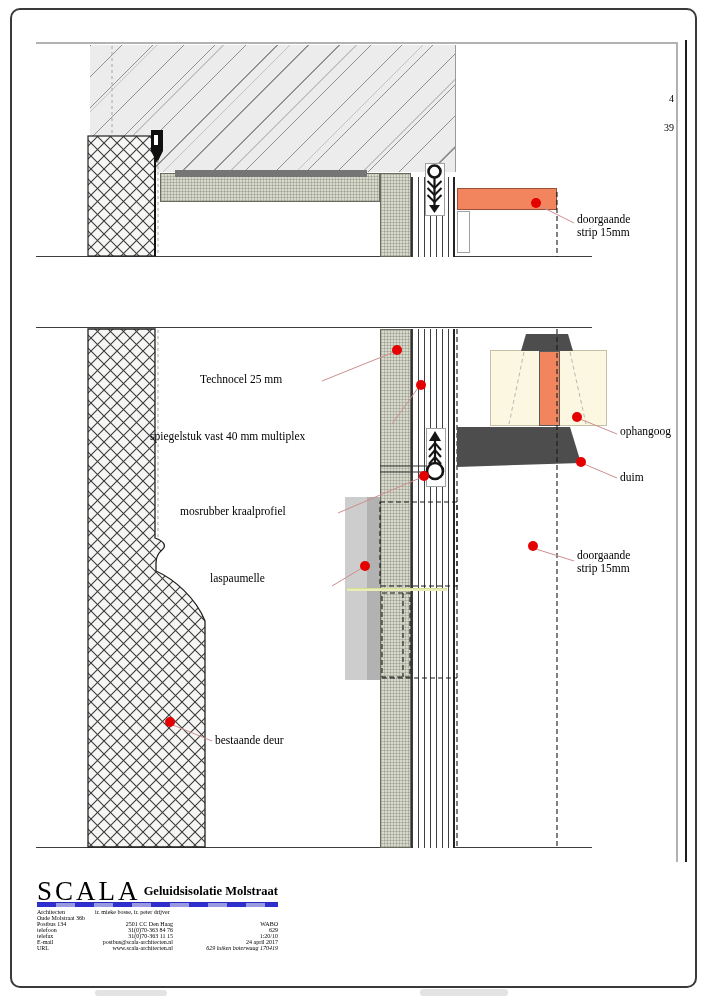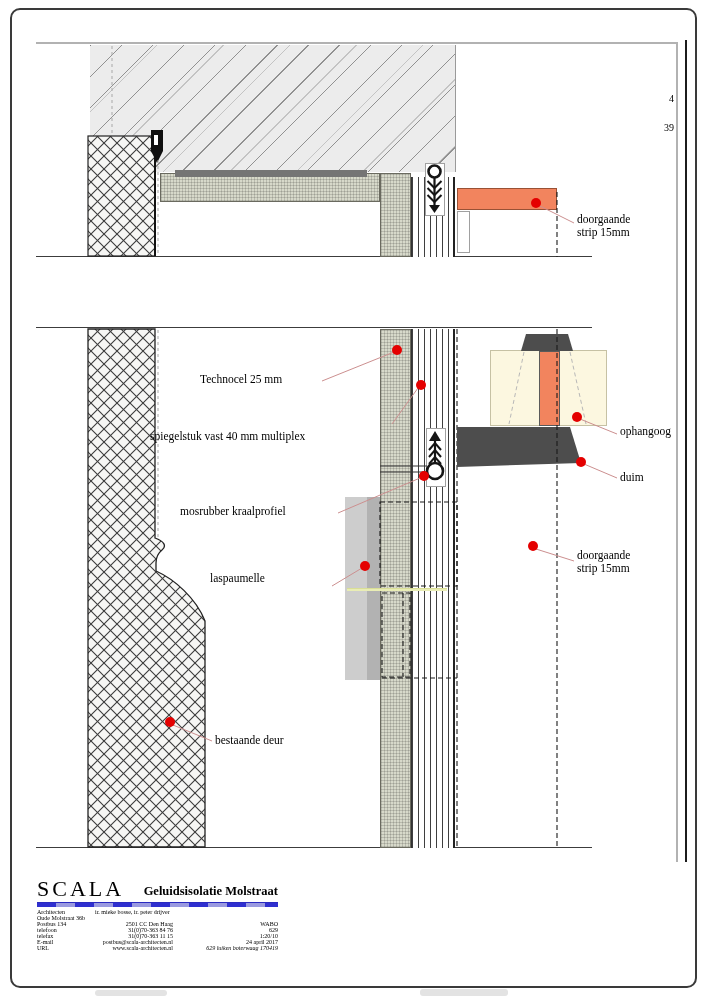--- a/index.html
+++ b/index.html
@@ -32,21 +32,21 @@
   .gray-block-dark{background:#b2b2b2;}
   .yellow-line{background:#e9edb5;border-top:1px solid #d9de96;box-sizing:border-box;}
   .smudge{background:#d0d0d0;opacity:.6;border-radius:3px;}
   
   .dlabel{font-size:11.5px;line-height:13px;white-space:nowrap;}
   .r{text-align:left;}
   .dim{font-size:10px;text-align:right;}
   .svglayer{left:0;top:0;width:707px;height:1000px;pointer-events:none;z-index:5;}
   .txt{z-index:6;}
   
-  .firm{font-size:22px;letter-spacing:3px;}
+  .firm{font-size:27px;letter-spacing:3px;}
   .project{font-size:12.5px;font-weight:600;text-align:right;}
   .bluebar{height:4px;background:repeating-linear-gradient(90deg,#2f2fcf 0 19px,#9a9ae0 19px 38px);border-top:1px solid #2a2ac0;}
   .tb-row{position:absolute;left:0;width:241px;height:6px;font-size:6px;line-height:6px;}
   .tb-label{position:absolute;left:0;white-space:nowrap;}
   .tb-mid{position:absolute;left:40px;width:96px;text-align:right;white-space:nowrap;}
   .tb-mid.ml{left:58px;width:120px;text-align:left;}
   .tb-right{position:absolute;left:150px;width:91px;text-align:right;white-space:nowrap;}
   .it{font-style:italic;}
   .bigtitle{font-family:"Liberation Sans",sans-serif;font-size:27px;line-height:33px;
             letter-spacing:0.3px;color:#151515;white-space:nowrap;}

